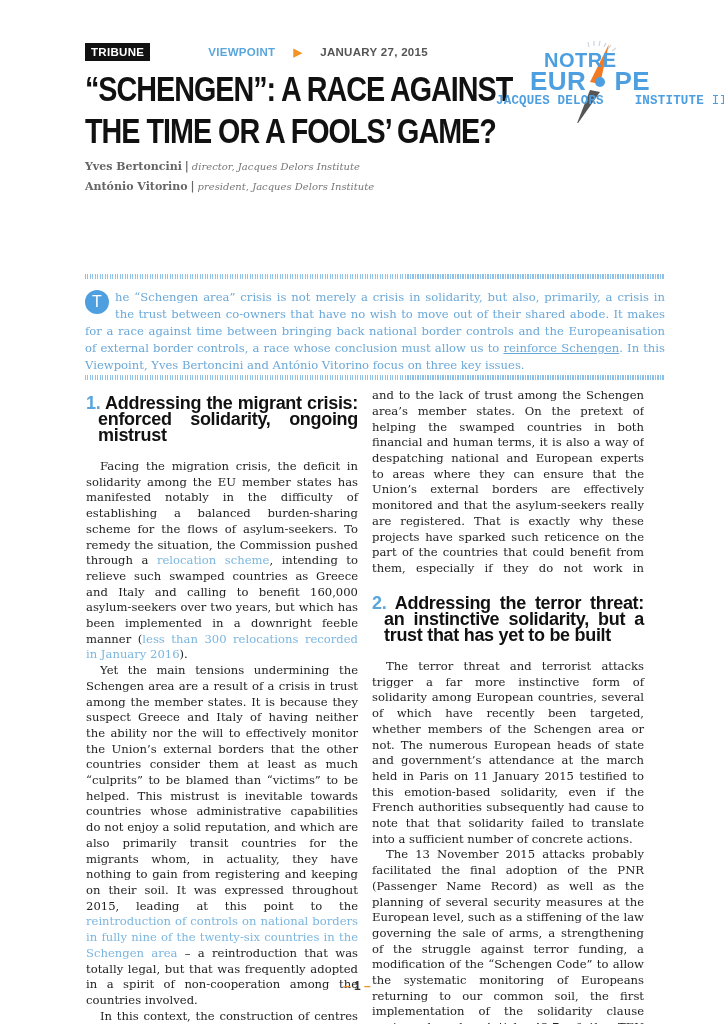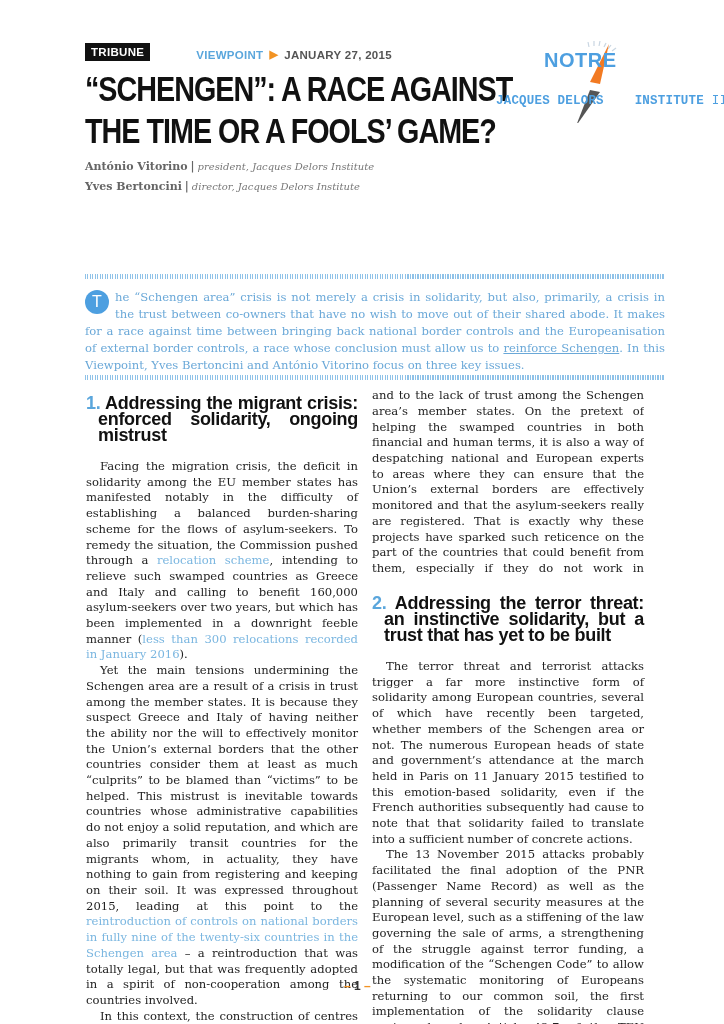--- a/index.html
+++ b/index.html
@@ -1,17 +1,17 @@
 <!DOCTYPE html>
 <html><head>
 <meta charset="utf-8">
 <style>
   html, body { margin: 0; padding: 0; background: #ffffff; }
   body { width: 724px; height: 1024px; position: relative; overflow: hidden; font-family: "DejaVu Serif", serif; color: #222; }
-  .header-top { position: absolute; left: 85px; top: 43px; display: flex; align-items: flex-end; gap: 6px; font-family: "Liberation Sans", sans-serif; font-weight: bold; font-size: 11.5px; letter-spacing: 0.3px; }
+  .header-top { position: absolute; left: 85px; top: 43px; display: flex; align-items: center; gap: 18px; font-family: "Liberation Sans", sans-serif; font-weight: bold; font-size: 11.5px; letter-spacing: 0.3px; }
   .tag { background: #111; color: #fff; padding: 3px 6px 3px 6px; }
   .viewpoint { color: #5aa6dc; margin-left: 40px; }
   .arrow { color: #f29323; font-size: 11px; }
   .date { color: #555; }
   .title { position: absolute; left: 85px; top: 68px; width: 420px; font-family: "Liberation Sans", sans-serif; font-weight: bold; font-size: 35px; line-height: 42px; color: #111; letter-spacing: -1.2px; transform: scaleX(0.82); transform-origin: left top; white-space: nowrap; }
   .authors { position: absolute; left: 85px; top: 157px; font-size: 11px; line-height: 20px; color: #777; }
   .author-name { font-weight: bold; color: #666; }
   .author-sep { color: #666; font-weight: bold; margin: 0 3px; }
   .author-role { font-style: italic; font-size: 10px; }
   .logo { position: absolute; left: 492px; top: 38px; width: 190px; height: 85px; font-family: "Liberation Sans", sans-serif; font-weight: bold; color: #4d9fe0; }
@@ -44,41 +44,42 @@
   <span class="date">JANUARY 27, 2015</span>
 </div>
 
 <div class="title">
   <div>“SCHENGEN”: A RACE AGAINST</div>
   <div>THE TIME OR A FOOLS’ GAME?</div>
 </div>
 
 <div class="authors">
   <div>
-    <span class="author-name">António Vitorino</span><span class="author-sep">|</span><span class="author-role">president, Jacques Delors Institute</span>
+    <span class="author-name">Yves Bertoncini</span><span class="author-sep">|</span><span class="author-role">director, Jacques Delors Institute</span>
   </div>
   <div>
-    <span class="author-name">Yves Bertoncini</span><span class="author-sep">|</span><span class="author-role">director, Jacques Delors Institute</span>
+    <span class="author-name">António Vitorino</span><span class="author-sep">|</span><span class="author-role">president, Jacques Delors Institute</span>
   </div>
 </div>
 
 <div class="logo">
   <svg width="190" height="85">
     <g stroke="#c9d6e2" stroke-width="1.2">
       <line x1="96" y1="4" x2="97" y2="9"></line>
       <line x1="102" y1="3" x2="102" y2="8"></line>
       <line x1="108" y1="3" x2="107" y2="8"></line>
       <line x1="114" y1="5" x2="112" y2="9"></line>
       <line x1="119" y1="7" x2="116" y2="11"></line>
       <line x1="124" y1="10" x2="120" y2="13"></line>
     </g>
     <polygon points="117,6 98,44 108,46" fill="#f27a22"></polygon>
     <polygon points="98,52 108,54 84,88" fill="#555"></polygon>
   </svg>
   <span class="notre">NOTRE</span>
+  <span class="europe"><span>EUR</span><span style="display:inline-block;width:10px;height:10px;border-radius:50%;background:#4d9fe0;margin:0 9px 3px 9px;"></span><span>PE</span></span>
   <span class="institute"><span>JACQUES DELORS</span>&nbsp;&nbsp;&nbsp;&nbsp;<span>INSTITUTE</span> <span style="font-weight:normal;letter-spacing:0.5px;">IIIIIII</span></span>
 </div>
 
 <div class="dotline" style="top:274px;"></div>
 
 <div class="intro">
   <span class="dropcap">T</span><span>he “Schengen area” crisis is not merely a crisis in solidarity, but also, primarily, a crisis in the trust between co-owners that have no wish to move out of their shared abode. It makes for a race against time between bringing back national border controls and the Europeanisation of external border controls, a race whose conclusion must allow us to </span><a>reinforce Schengen</a><span>. In this Viewpoint, Yves Bertoncini and António Vitorino focus on three key issues.</span>
 </div>
 
 <div class="dotline" style="top:375px;"></div>

